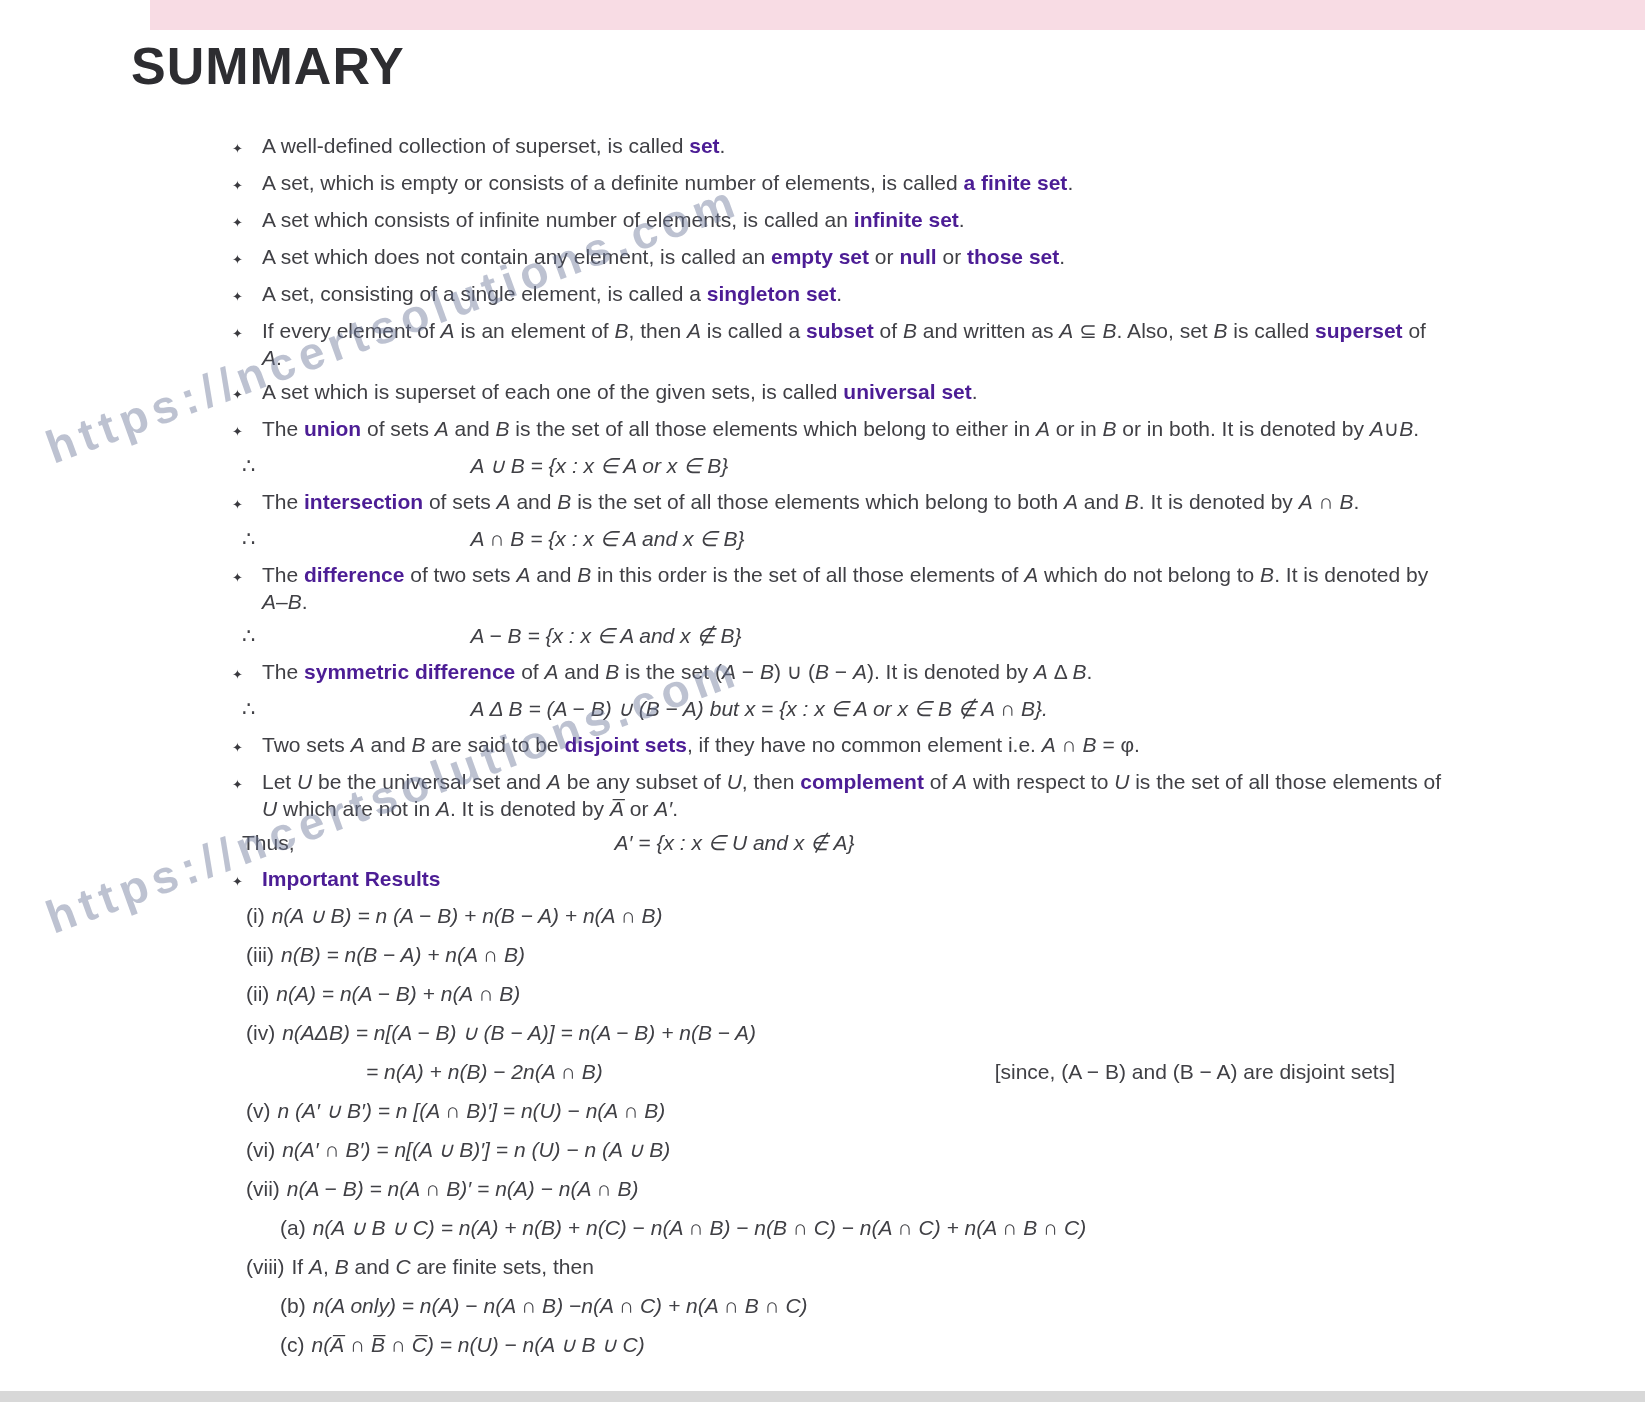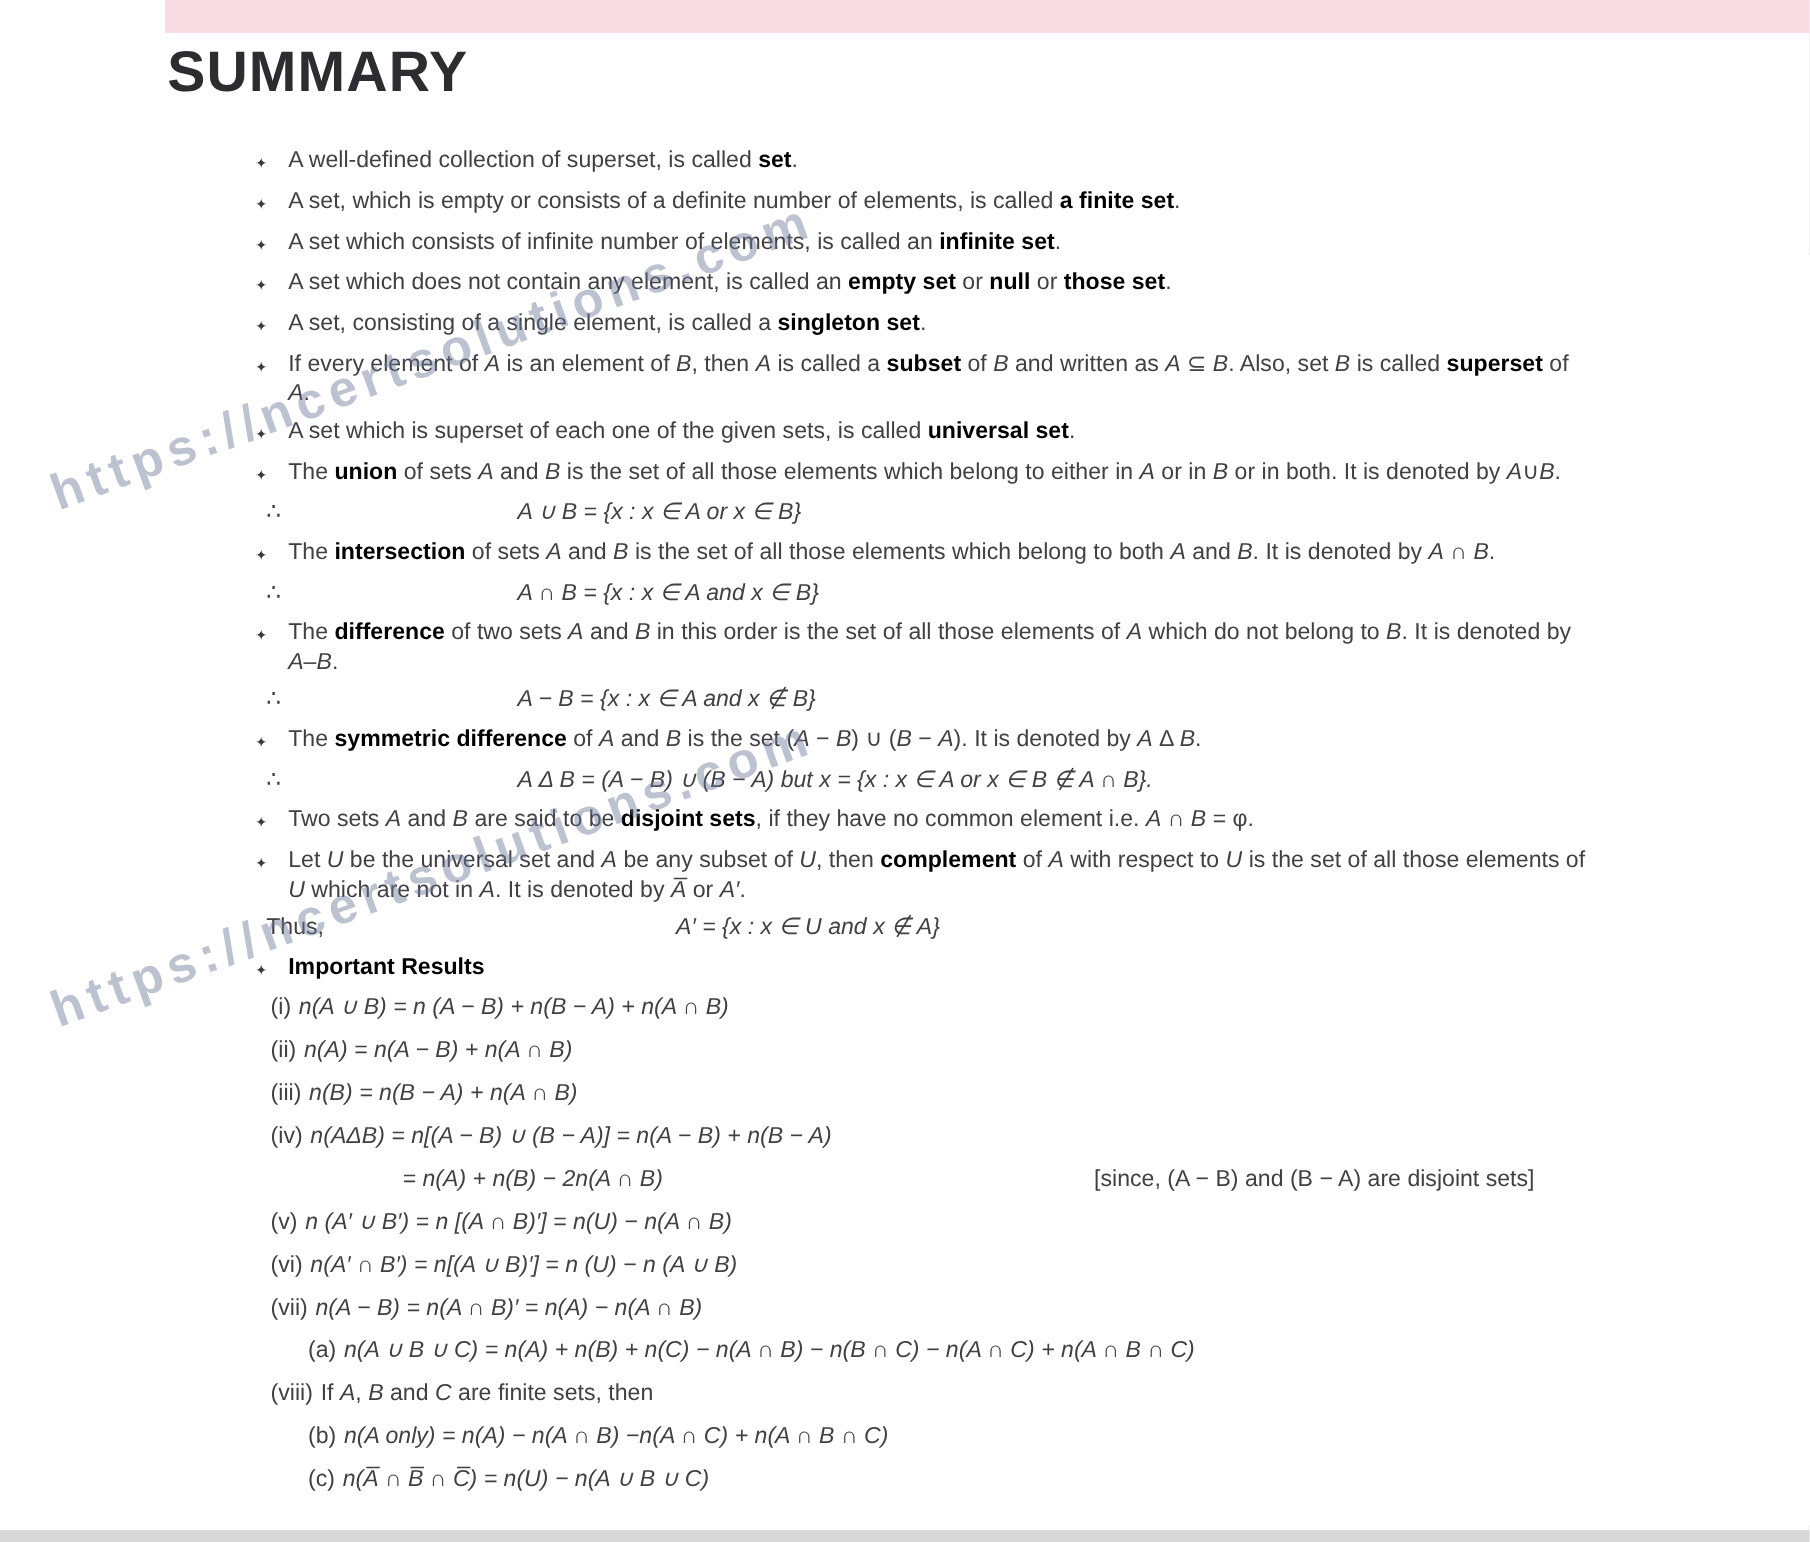--- a/index.html
+++ b/index.html
@@ -3,42 +3,42 @@
 <meta charset="utf-8">
 <style>
   html,body { margin:0; padding:0; background:#e8e8e8; }
   .page {
     position:relative; width:1645px; height:1402px; background:#ffffff;
     overflow:hidden; font-family:"Liberation Sans", sans-serif;
     color:#404045;
   }
   .banner { position:absolute; left:150px; top:0; right:0; height:30px; }
   .page-title {
-    position:absolute; left:152px; top:36px; font-size:52px; font-weight:800;
+    position:absolute; left:131px; top:36px; font-size:52px; font-weight:800;
     color:#2d2d31; letter-spacing:1px; font-family:"Liberation Sans", sans-serif;
   }
   .content {
     position:absolute; left:232px; top:132px; width:1215px;
     font-size:21px; line-height:27px;
   }
   .bullet-row { display:flex; margin:0 0 7px 0; }
   .bullet-row .icon { flex:0 0 30px; font-size:13px; padding-top:3px; color:#3a3a3f; }
   .bullet-row .btxt { flex:1 1 auto; }
   .formula-row { display:flex; margin:4px 0 9px 0; }
   .formula-row .lead { padding-left:10px; }
   .formula-row .fmath { font-style:italic; white-space:nowrap; }
   .result-row { margin:0 0 12px 0; padding-left:14px; white-space:nowrap; }
   .result-row.lvl2 { padding-left:48px; }
   .result-row .rlabel { margin-right:7px; }
   .result-row .rmath { font-style:italic; }
   .cont-row { display:flex; margin:0 0 12px 0; padding-left:14px; }
   .cont-row .cmath { margin-left:120px; font-style:italic; white-space:nowrap; }
   .cont-row .note { margin-left:auto; margin-right:52px; white-space:nowrap; }
   .imp { margin-top:6px; }
-  .s-b { font-weight:700; color:#000000;text-align:right; }
+  .s-b { font-weight:700; color:#4c1d95;text-align:right; }
   .s-i { font-style:italic; }
   .watermark {
     position:absolute; white-space:nowrap; pointer-events:none;
     font-size:46px; font-weight:700; letter-spacing:6px;
     transform:rotate(-20deg); transform-origin:0 50%;
   }
   .bottom-bar { position:absolute; left:0; right:0; bottom:0; height:11px; }
 </style>
 </head>
 <body>
@@ -118,22 +118,22 @@
       </div>
       <div class="formula-row">
         <span class="lead">Thus,</span>
         <span class="fmath" style="margin-left: 320px;">A′ = {x : x ∈ U and x ∉ A}</span>
       </div>
       <div class="bullet-row imp">
         <span class="icon">✦</span>
         <div class="btxt"><span class="s-b">Important Results</span></div>
       </div>
       <div class="result-row"><span class="rlabel">(i)</span><span class="rmath">n(A ∪ B) = n (A − B) + n(B − A) + n(A ∩ B)</span></div>
+      <div class="result-row"><span class="rlabel">(iii)</span><span class="rmath">n(B) = n(B − A) + n(A ∩ B)</span></div>
       <div class="result-row"><span class="rlabel">(ii)</span><span class="rmath">n(A) = n(A − B) + n(A ∩ B)</span></div>
-      <div class="result-row"><span class="rlabel">(iii)</span><span class="rmath">n(B) = n(B − A) + n(A ∩ B)</span></div>
       <div class="result-row"><span class="rlabel">(iv)</span><span class="rmath">n(AΔB) = n[(A − B) ∪ (B − A)] = n(A − B) + n(B − A)</span></div>
       <div class="cont-row">
         <span class="cmath">= n(A) + n(B) − 2n(A ∩ B)</span>
         <span class="note">[since, (A − B) and (B − A) are disjoint sets]</span>
       </div>
       <div class="result-row"><span class="rlabel">(v)</span><span class="rmath">n (A′ ∪ B′) = n [(A ∩ B)′] = n(U) − n(A ∩ B)</span></div>
       <div class="result-row"><span class="rlabel">(vi)</span><span class="rmath">n(A′ ∩ B′) = n[(A ∪ B)′] = n (U) − n (A ∪ B)</span></div>
       <div class="result-row"><span class="rlabel">(vii)</span><span class="rmath">n(A − B) = n(A ∩ B)′ = n(A) − n(A ∩ B)</span></div>
       <div class="result-row lvl2"><span class="rlabel">(a)</span><span class="rmath">n(A ∪ B ∪ C) = n(A) + n(B) + n(C) − n(A ∩ B) − n(B ∩ C) − n(A ∩ C) + n(A ∩ B ∩ C)</span></div>
       <div class="result-row"><span class="rlabel">(viii)</span><span><span>If </span><span class="s-i">A</span><span>, </span><span class="s-i">B</span><span> and </span><span class="s-i">C</span><span> are finite sets, then</span></span></div>

